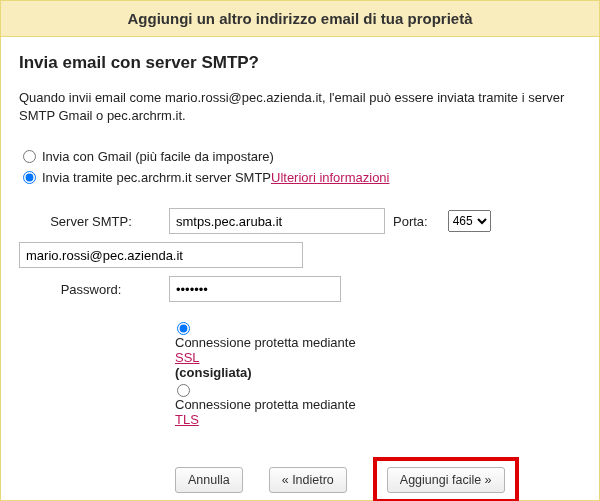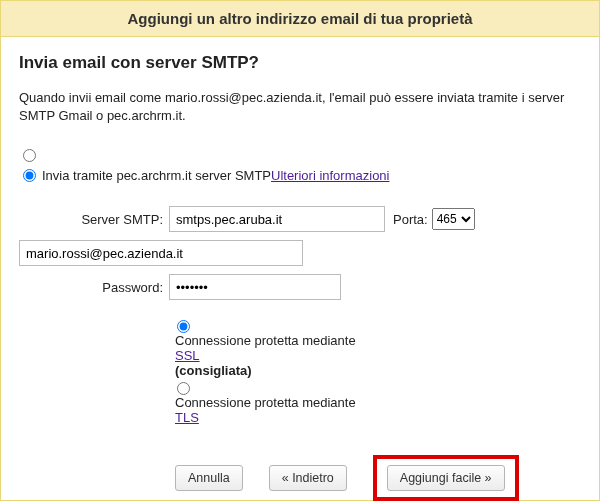--- a/index.html
+++ b/index.html
@@ -42,35 +42,35 @@
   .radio-row {
     padding: 3px 0;
     font-size: 13px;
     display: flex;
     align-items: center;
   }
   .radio-row input[type=radio] {
     margin: 0 6px 0 4px;
   }
   .link {
-    color: #4c1d95;
+    color: #be185d;
     text-decoration: underline;
     cursor: pointer;
   }
   .form-area {
     padding: 16px 0 0 0;
   }
   .field {
     display: flex;
     align-items: center;
     padding: 4px 0;
   }
   .field-label {
     width: 150px;
-    text-align: right;
+    text-align: center;
     padding-right: 6px;
     font-size: 13px;
   }
   .field input[type=text], .field input[type=password] {
     border: 1px solid #bbb;
     padding: 4px 6px;
     font-size: 13px;
     height: 26px;
   }
   .server-input { width: 216px; }
@@ -78,21 +78,21 @@
   .pwd-input { width: 172px; }
   .porta-wrap {
     display: flex;
     align-items: center;
     margin-left: 8px;
     font-size: 13px;
   }
   .porta-select-native {
     height: 22px;
     font-size: 12px;
-    margin-left: 4px;
+    margin-left: 20px;
   }
   .sec-opts {
     padding: 14px 0 0 156px;
   }
   .sec-row {
     display: flex;
     align-items: flex-start;
     font-size: 13px;
     padding: 2px 0;
     flex-direction: column;
@@ -127,20 +127,21 @@
   <div class="titlebar">Aggiungi un altro indirizzo email di tua proprietà</div>
 
   <div class="content">
 
     <div class="subheader">Invia email con server SMTP?</div>
 
     <div class="desc">Quando invii email come mario.rossi@pec.azienda.it, l'email può essere inviata tramite i server SMTP Gmail o pec.archrm.it.</div>
 
     <div class="radio-row">
       <input type="radio" name="sendopt" style="">
+      <span>Invia con Gmail (più facile da impostare)</span>
     </div>
 
     <div class="radio-row">
       <input type="radio" name="sendopt" checked="" style="">
       <span>Invia tramite pec.archrm.it server SMTP </span>
       <span class="link">Ulteriori informazioni</span>
     </div>
 
     <div class="form-area">
 

